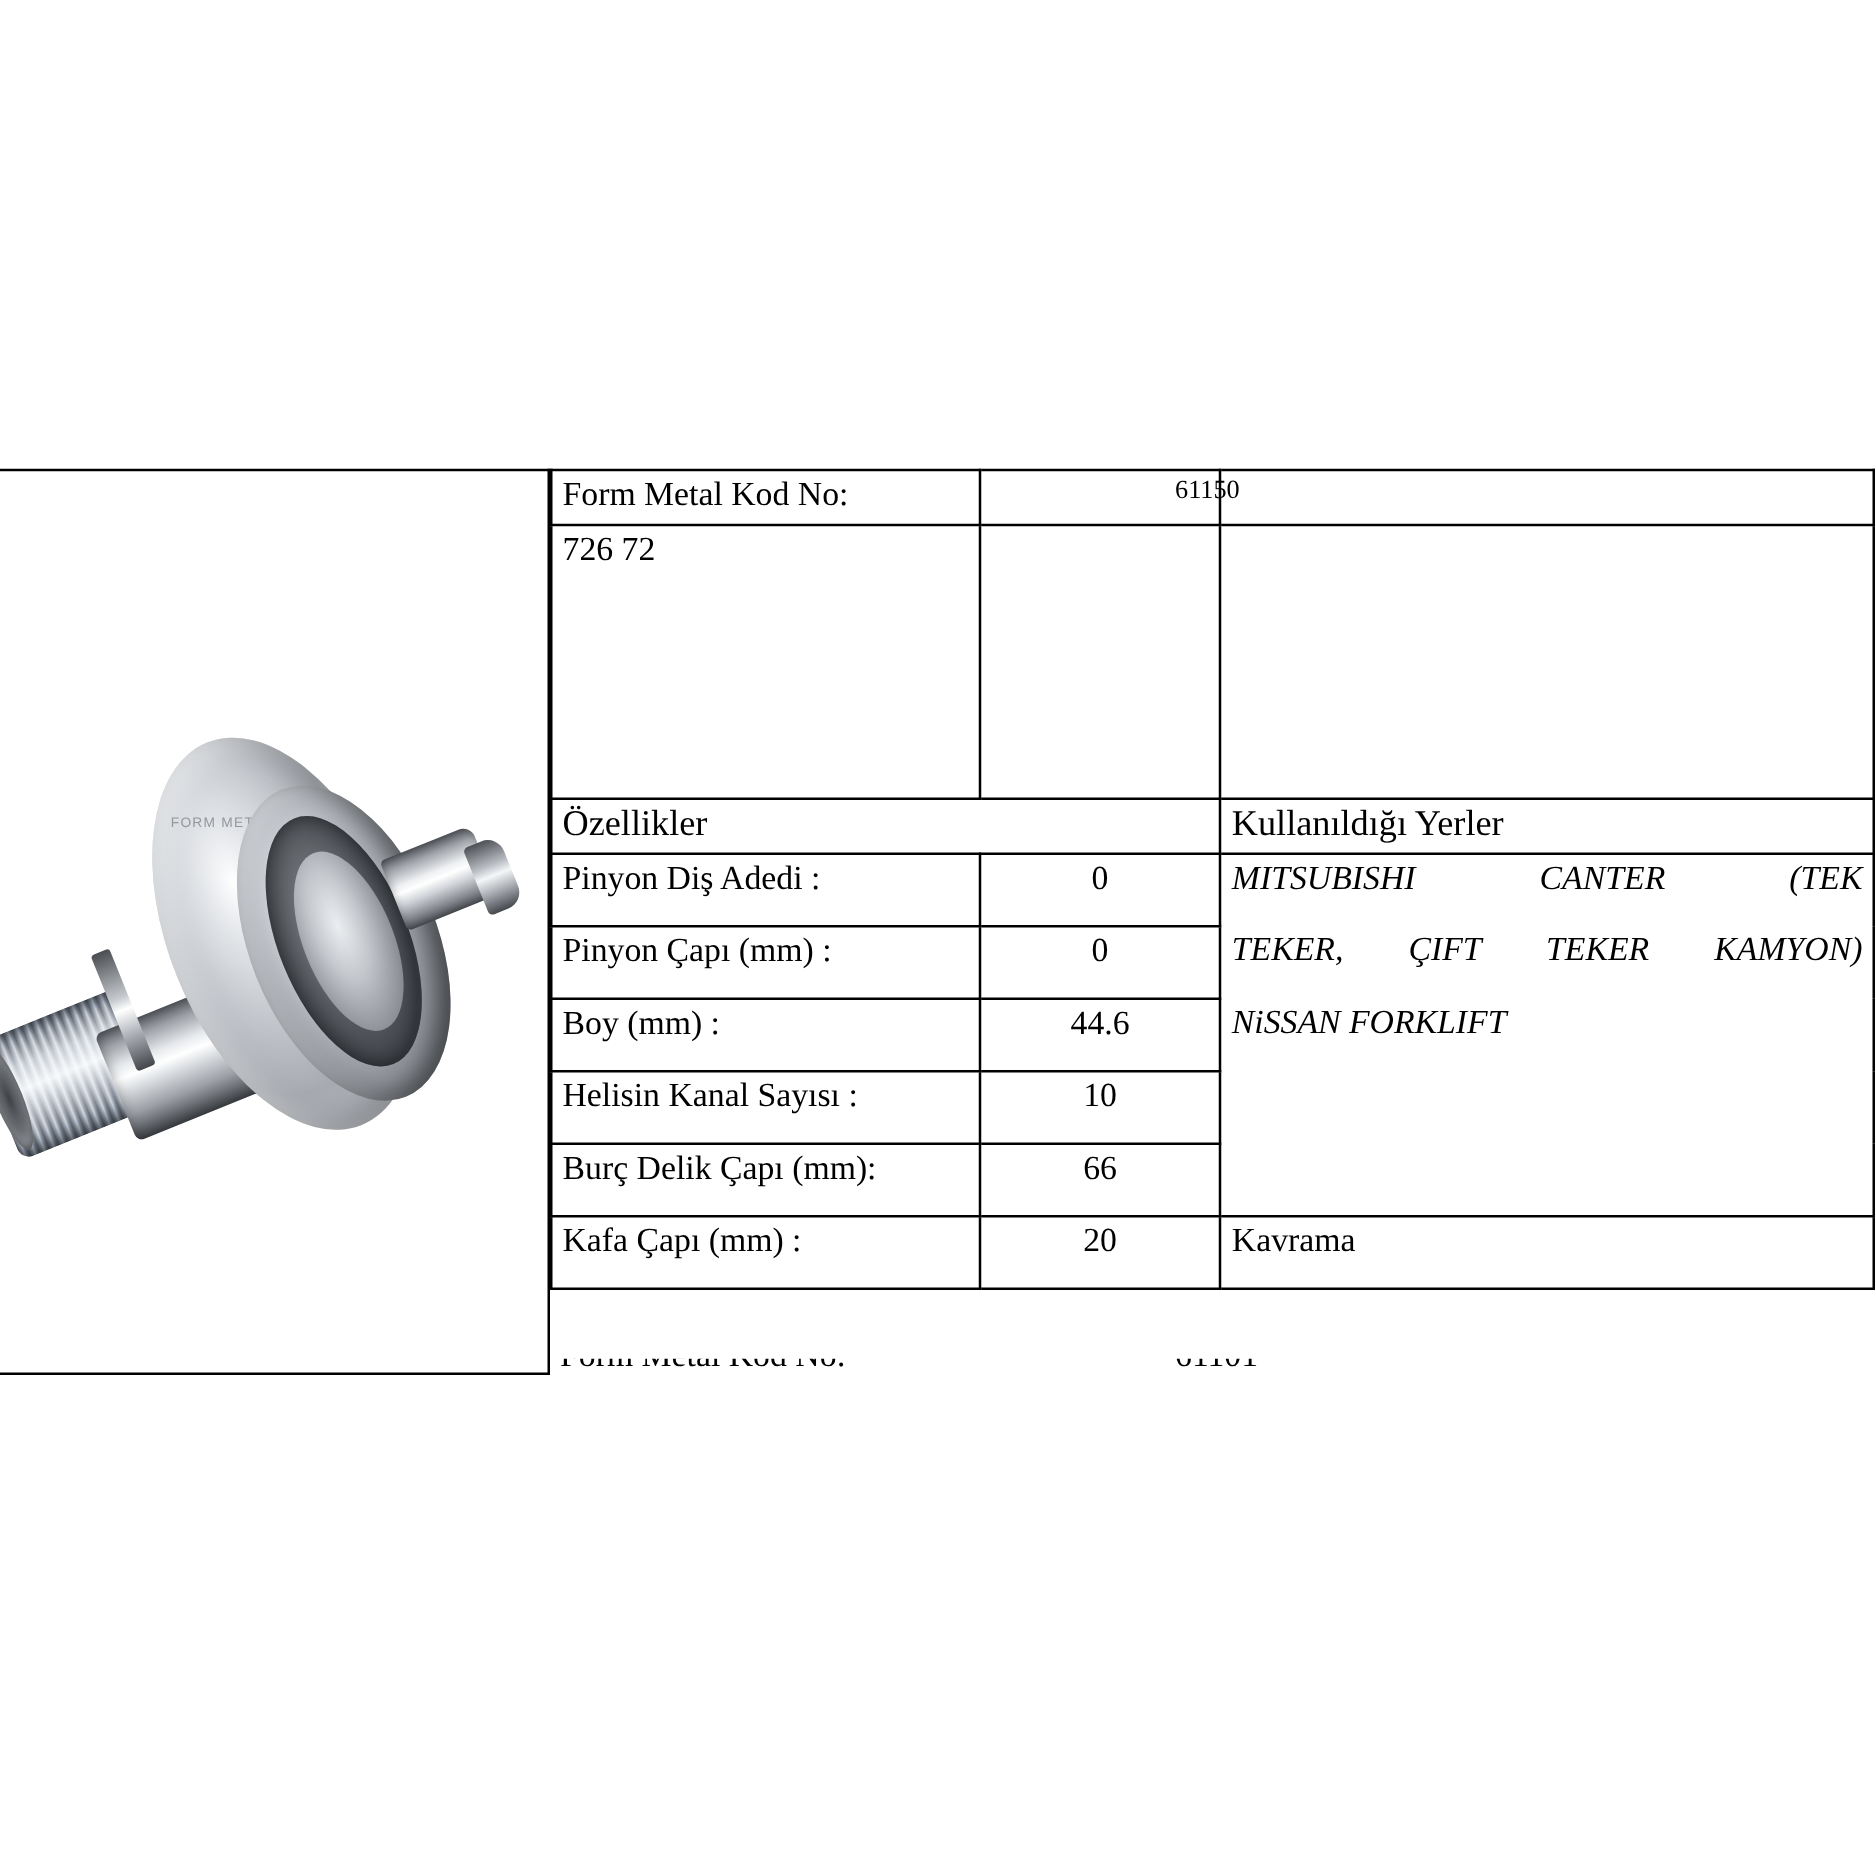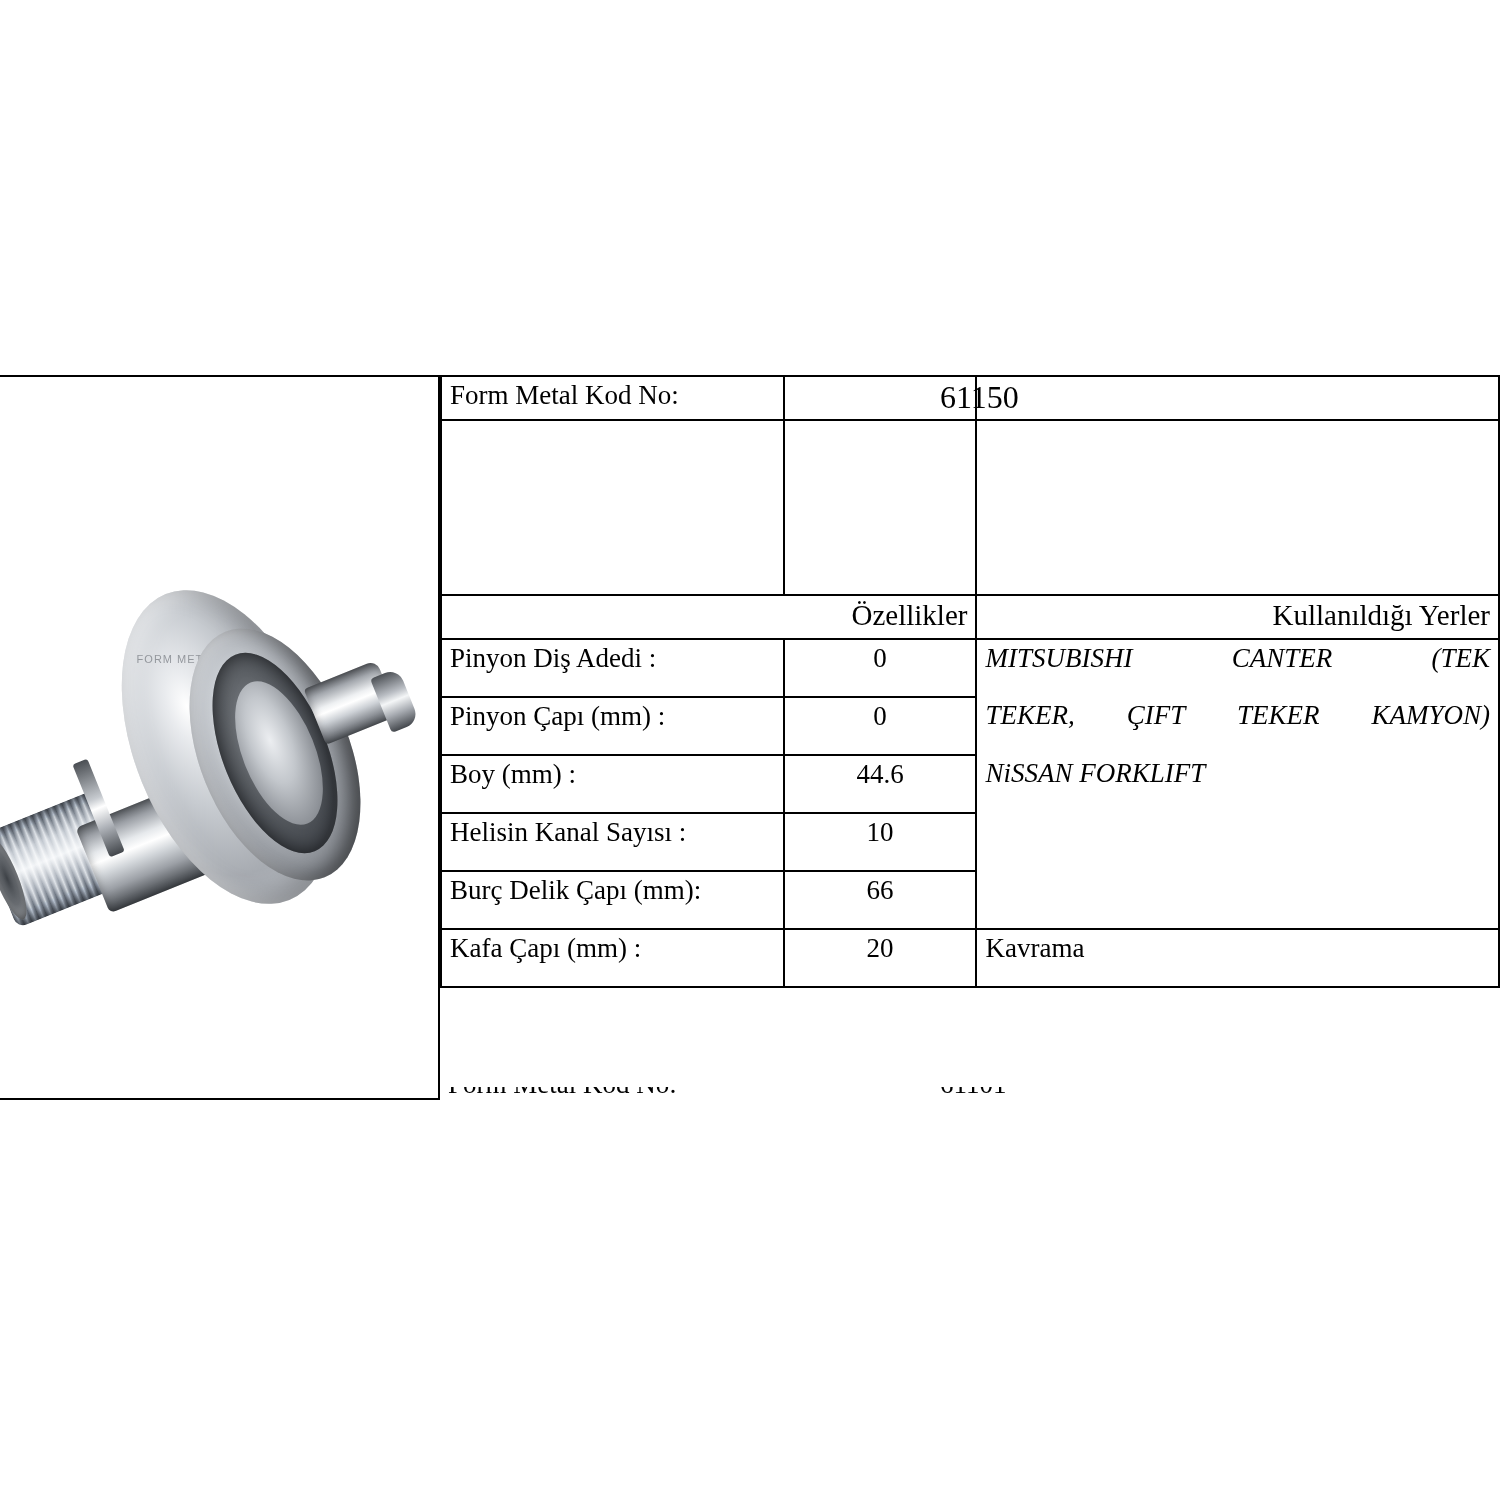--- a/index.html
+++ b/index.html
@@ -202,21 +202,21 @@
   }
   .col-label   { width: 320px; }
   .col-value   { width: 180px; text-align: center; }
   .col-usage   { width: 488px; }
 
   .row-tall td { height: 58px; }
   .spacer-row td { height: 175px; border-top: none; }
   .no-bottom { border-bottom: none !important; }
   .no-top    { border-top: none !important; }
 
-  .center { text-align: right; }
+  .center { text-align: left; }
   .title-cell { font-size: 29px; }
 
   .usage-justify {
     text-align: justify;
     text-align-last: justify;
     line-height: 1.18;
     font-style: italic;
   }
   .usage-last { text-align: center; text-align-last: left; }
 
@@ -260,20 +260,25 @@
     </div>
   </div>
 
   <table class="data-table">
     <tbody>
       <tr>
         <td class="col-label">Form Metal Kod No:</td>
         <td class="col-value"></td>
         <td class="col-usage" style="border-left:none;"></td>
       </tr>
+      <tr>
+        <td class="col-label no-bottom">726 72</td>
+        <td class="col-value no-bottom" style="border-left:none;"></td>
+        <td class="col-usage no-bottom" style="border-left:none;"></td>
+      </tr>
       <tr class="spacer-row">
         <td class="col-label no-top"></td>
         <td class="col-value no-top" style="border-left:none;"></td>
         <td class="col-usage no-top" style="border-left:none;"></td>
       </tr>
       <tr>
         <td class="col-label center title-cell" colspan="2">Özellikler</td>
         <td class="col-usage center title-cell">Kullanıldığı Yerler</td>
       </tr>
 
@@ -303,21 +308,21 @@
         <td class="col-usage no-top"></td>
       </tr>
       <tr class="row-tall">
         <td class="col-label">Kafa Çapı (mm) :</td>
         <td class="col-value">20</td>
         <td class="col-usage">Kavrama</td>
       </tr>
     </tbody>
   </table>
 
-  <div style="position:absolute;left:940px;top:4px;font-size:32px;">61150</div>
+  <div style="position:absolute;left:940px;top:4px;font-size:21px;">61150</div>
 
   <div class="clip-row">
     <div class="inner">
       <span class="lbl">Form Metal Kod No:</span>
       <span class="val">61101</span>
     </div>
   </div>
 
 </div>
 

